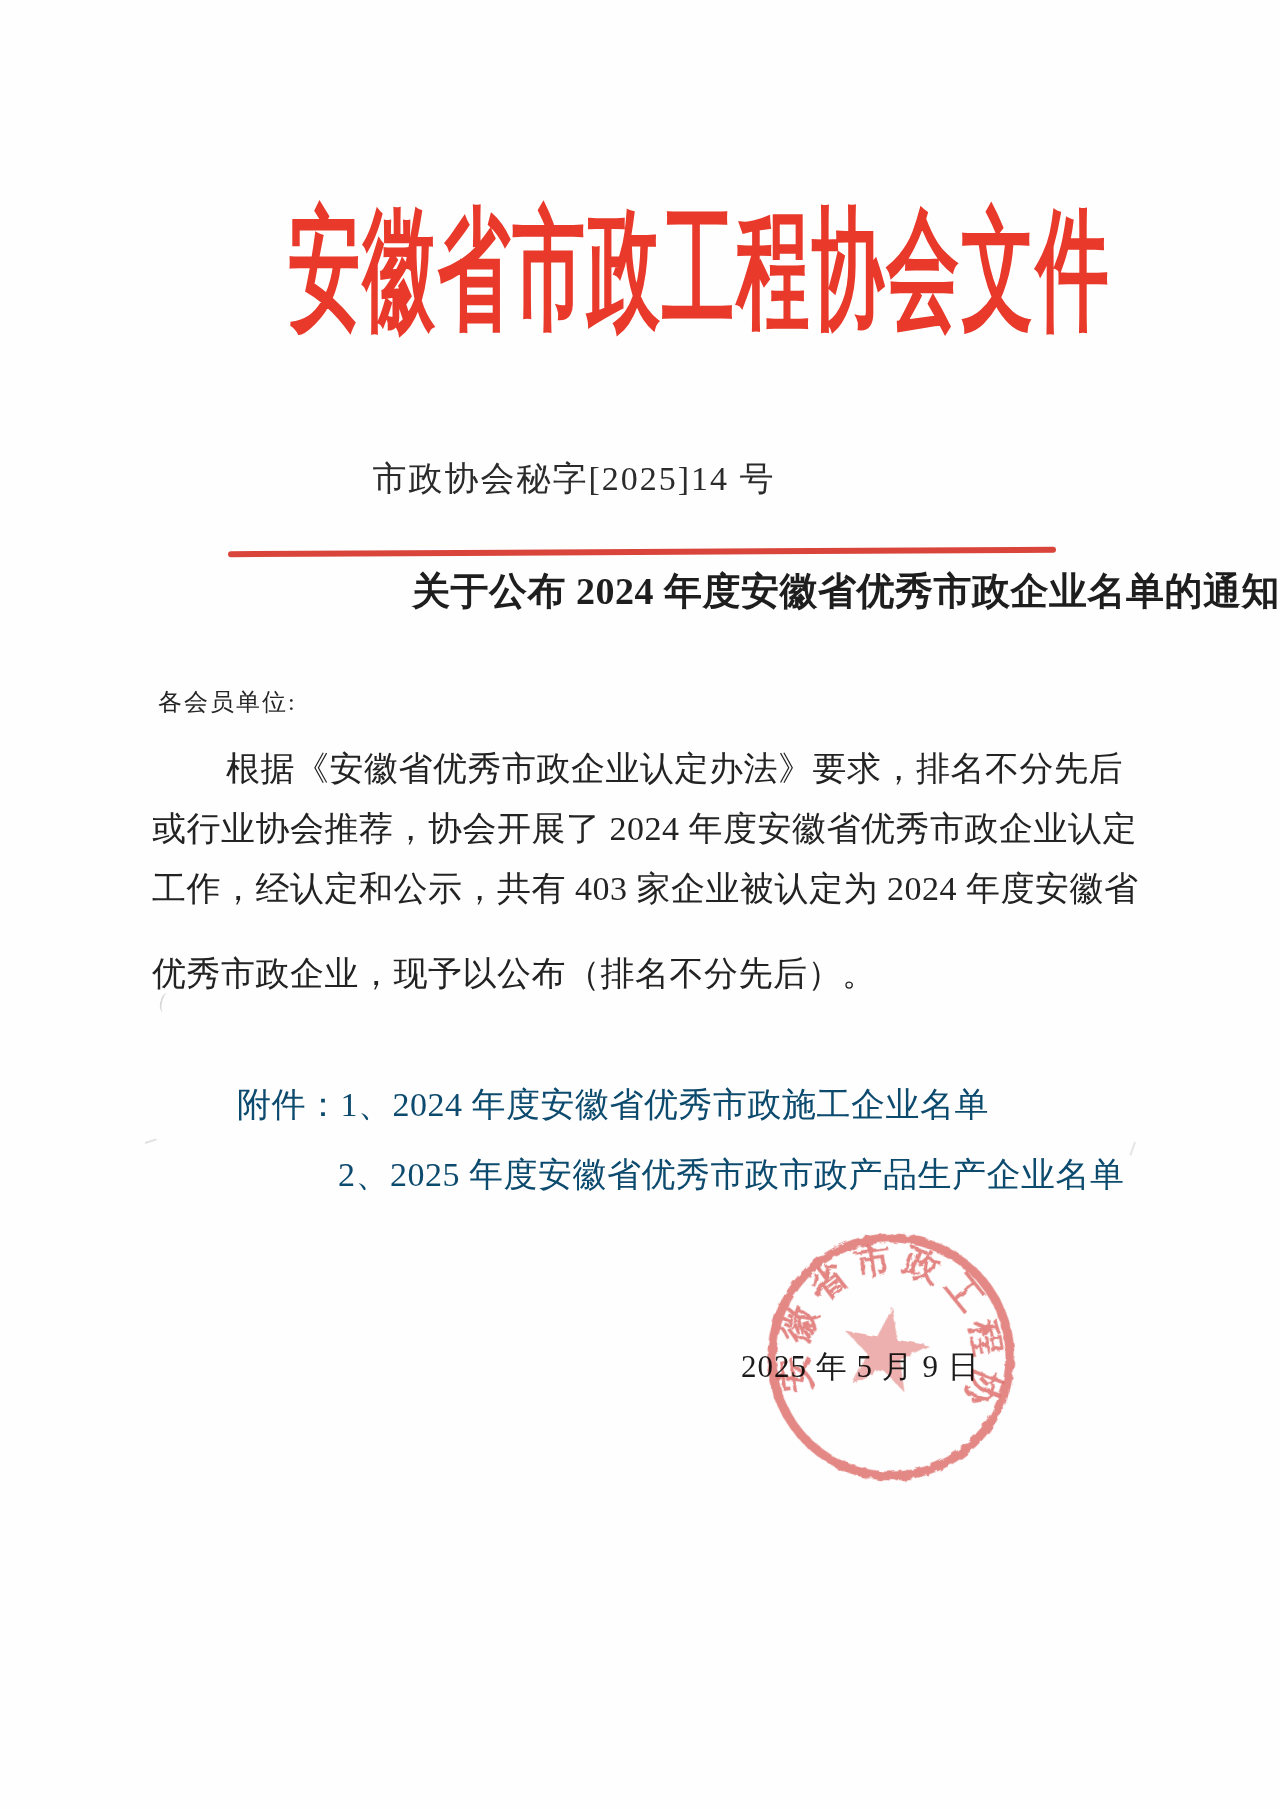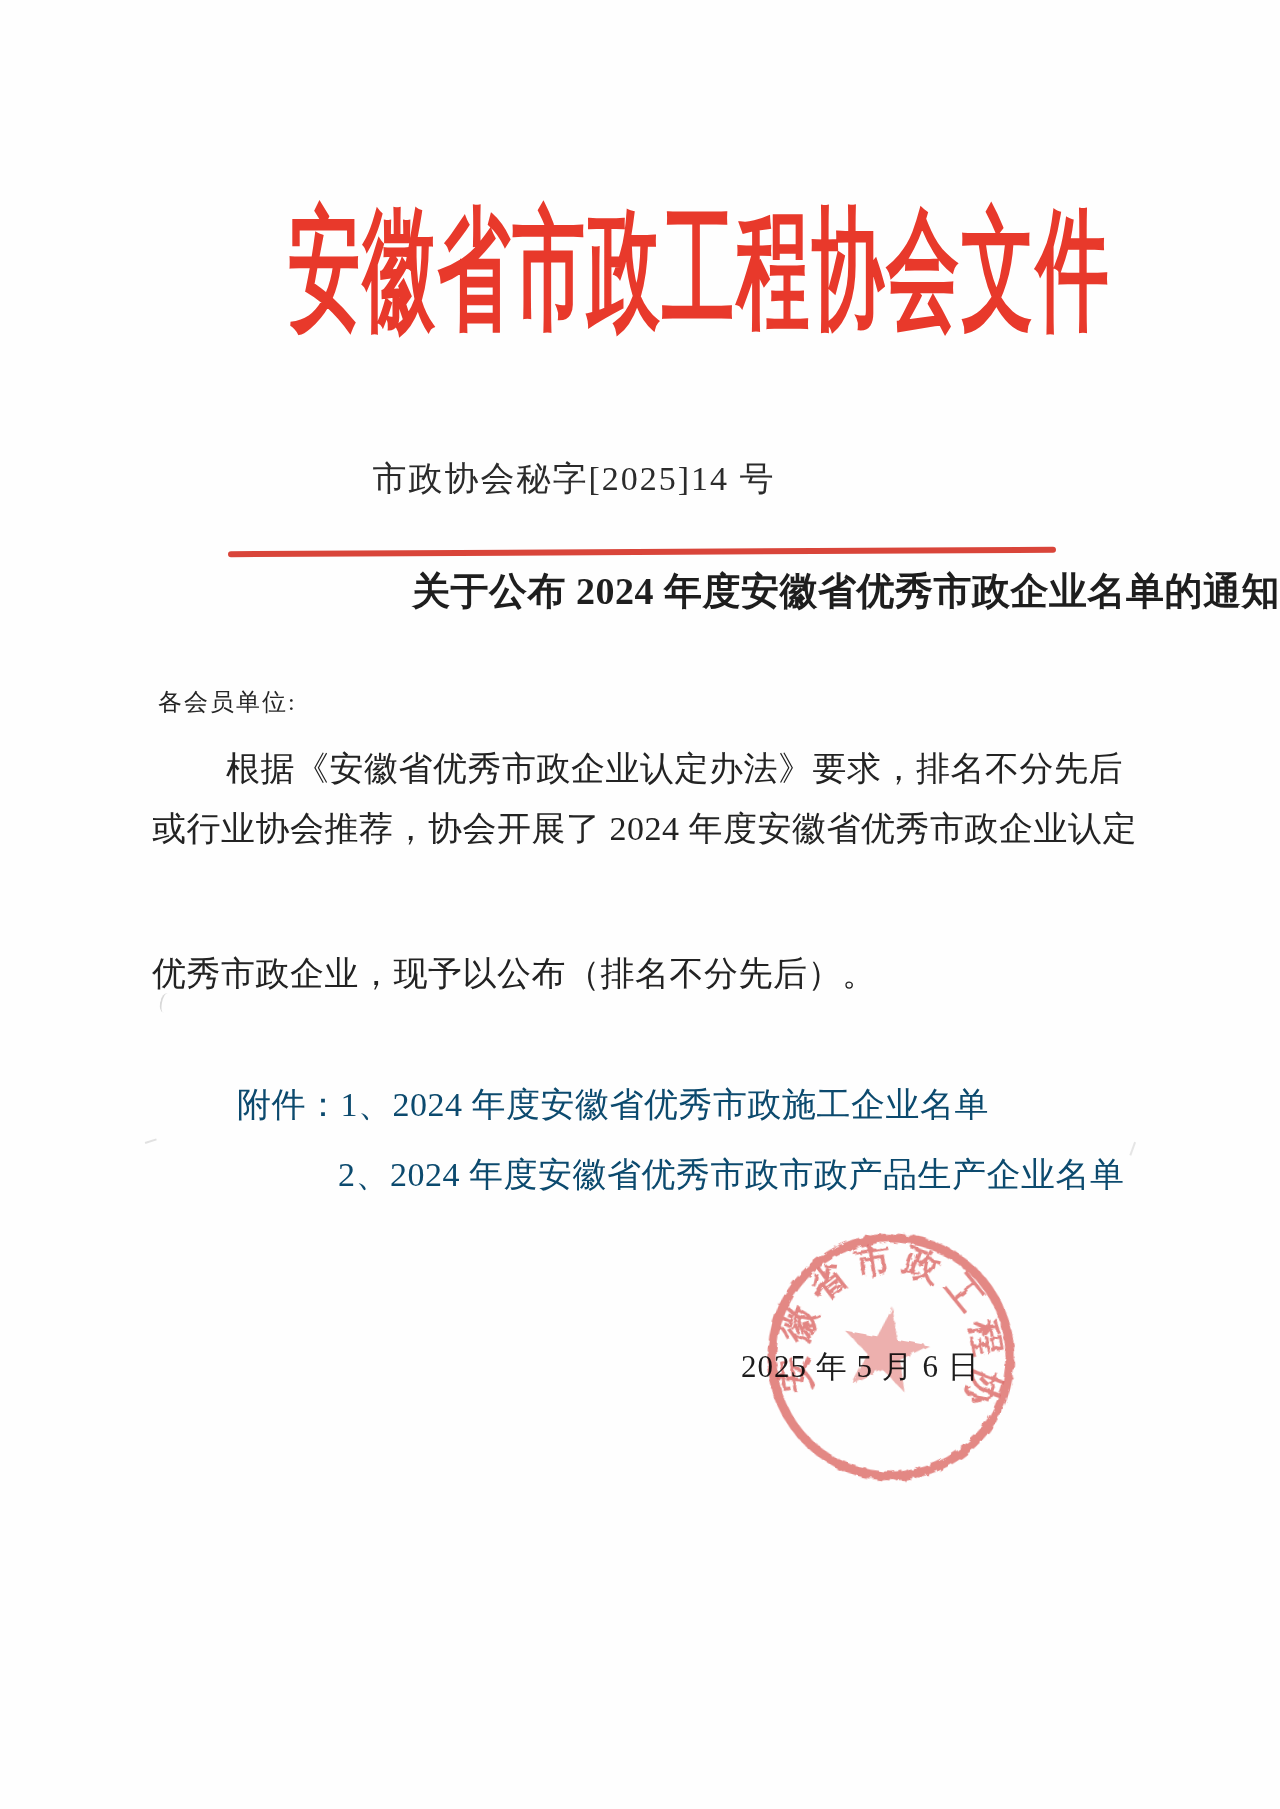--- a/index.html
+++ b/index.html
@@ -156,26 +156,27 @@
   <div class="doc-number">市政协会秘字[2025]14 号</div>
 
   <div class="red-line"></div>
 
   <h2 class="notice-title">关于公布 2024 年度安徽省优秀市政企业名单的通知</h2>
 
   <div class="salutation">各会员单位:</div>
 
   <div class="body-line bl1">根据《安徽省优秀市政企业认定办法》要求，排名不分先后</div>
   <div class="body-line bl2">或行业协会推荐，协会开展了 2024 年度安徽省优秀市政企业认定</div>
+  <div class="body-line bl3">工作，经认定和公示，共有 403 家企业被认定为 2024 年度安徽省</div>
   <div class="body-line bl4">优秀市政企业，现予以公布（排名不分先后）。</div>
 
   <div class="attach-line at1">附件：1、2024 年度安徽省优秀市政施工企业名单</div>
-  <div class="attach-line at2">2、2024 年度安徽省优秀市政市政产品生产企业名单</div>
+  <div class="attach-line at2">2、2025 年度安徽省优秀市政市政产品生产企业名单</div>
 
-  <div class="issue-date">2025 年 5 月 6 日</div>
+  <div class="issue-date">2025 年 5 月 9 日</div>
 
   <svg class="seal" viewBox="0 0 270 270" xmlns="http://www.w3.org/2000/svg">
     <defs>
       <filter id="roughen" x="-10%" y="-10%" width="120%" height="120%">
         <feTurbulence type="fractalNoise" baseFrequency="0.12" numOctaves="2" seed="7" result="n"></feTurbulence>
         <feDisplacementMap in="SourceGraphic" in2="n" scale="5"></feDisplacementMap>
       </filter>
       <path id="sealArc" d="M 65.4 183.8 A 85 85 0 1 1 204.6 183.8" fill="none"></path>
     </defs>
     <g filter="url(#roughen)" transform="rotate(10 135 135)">

